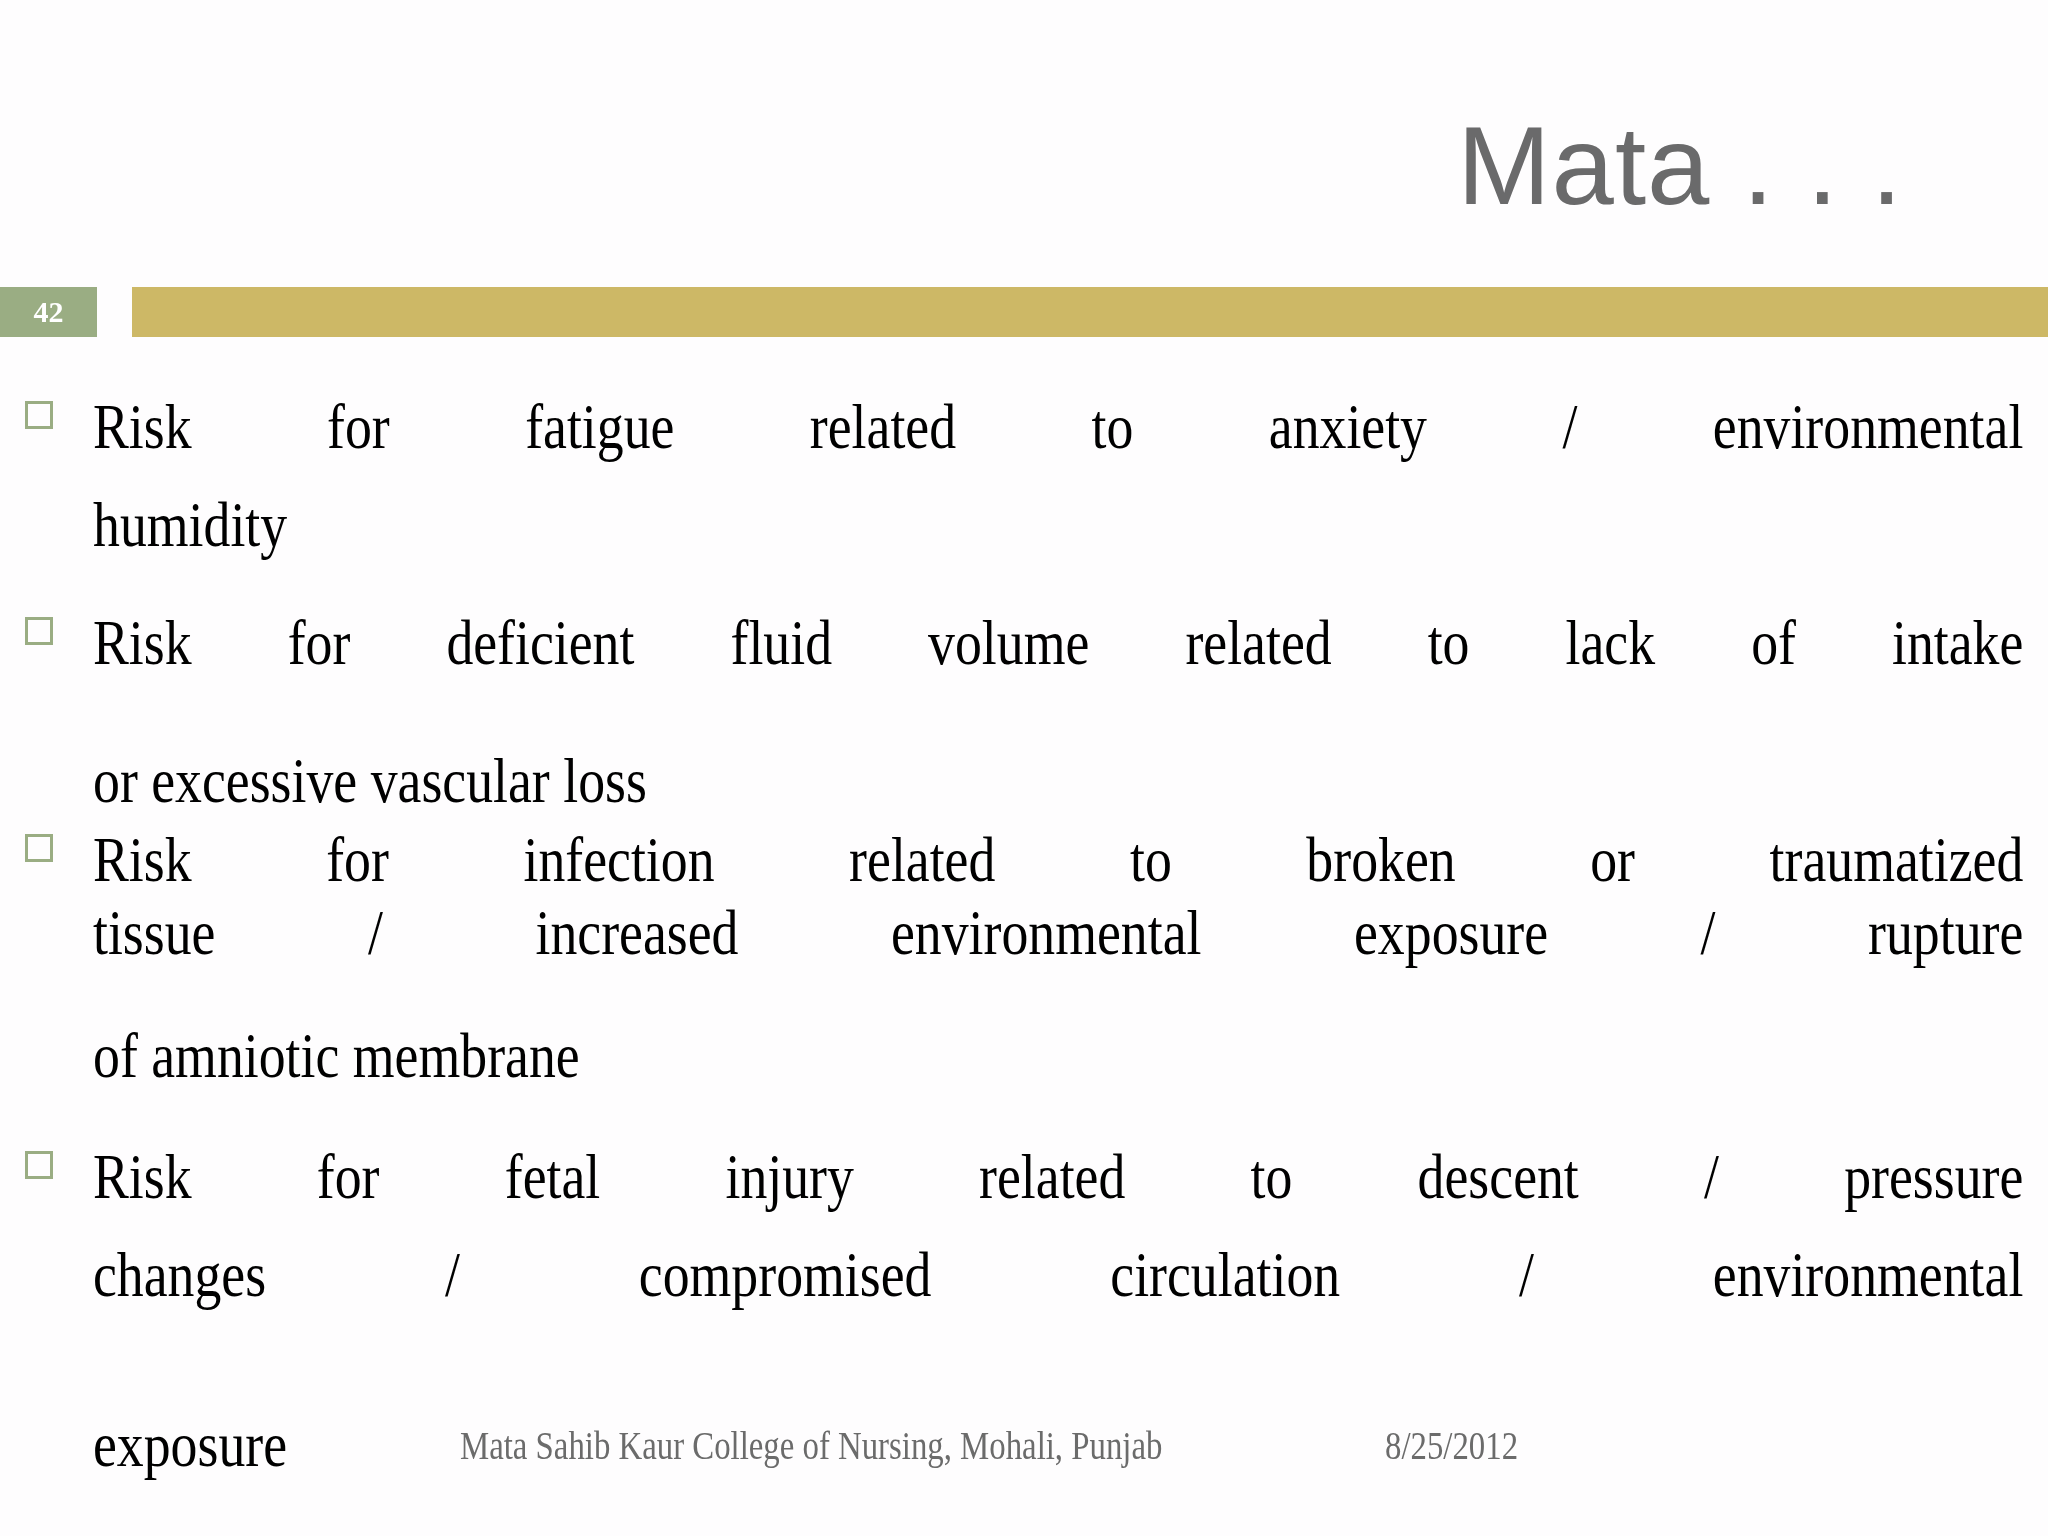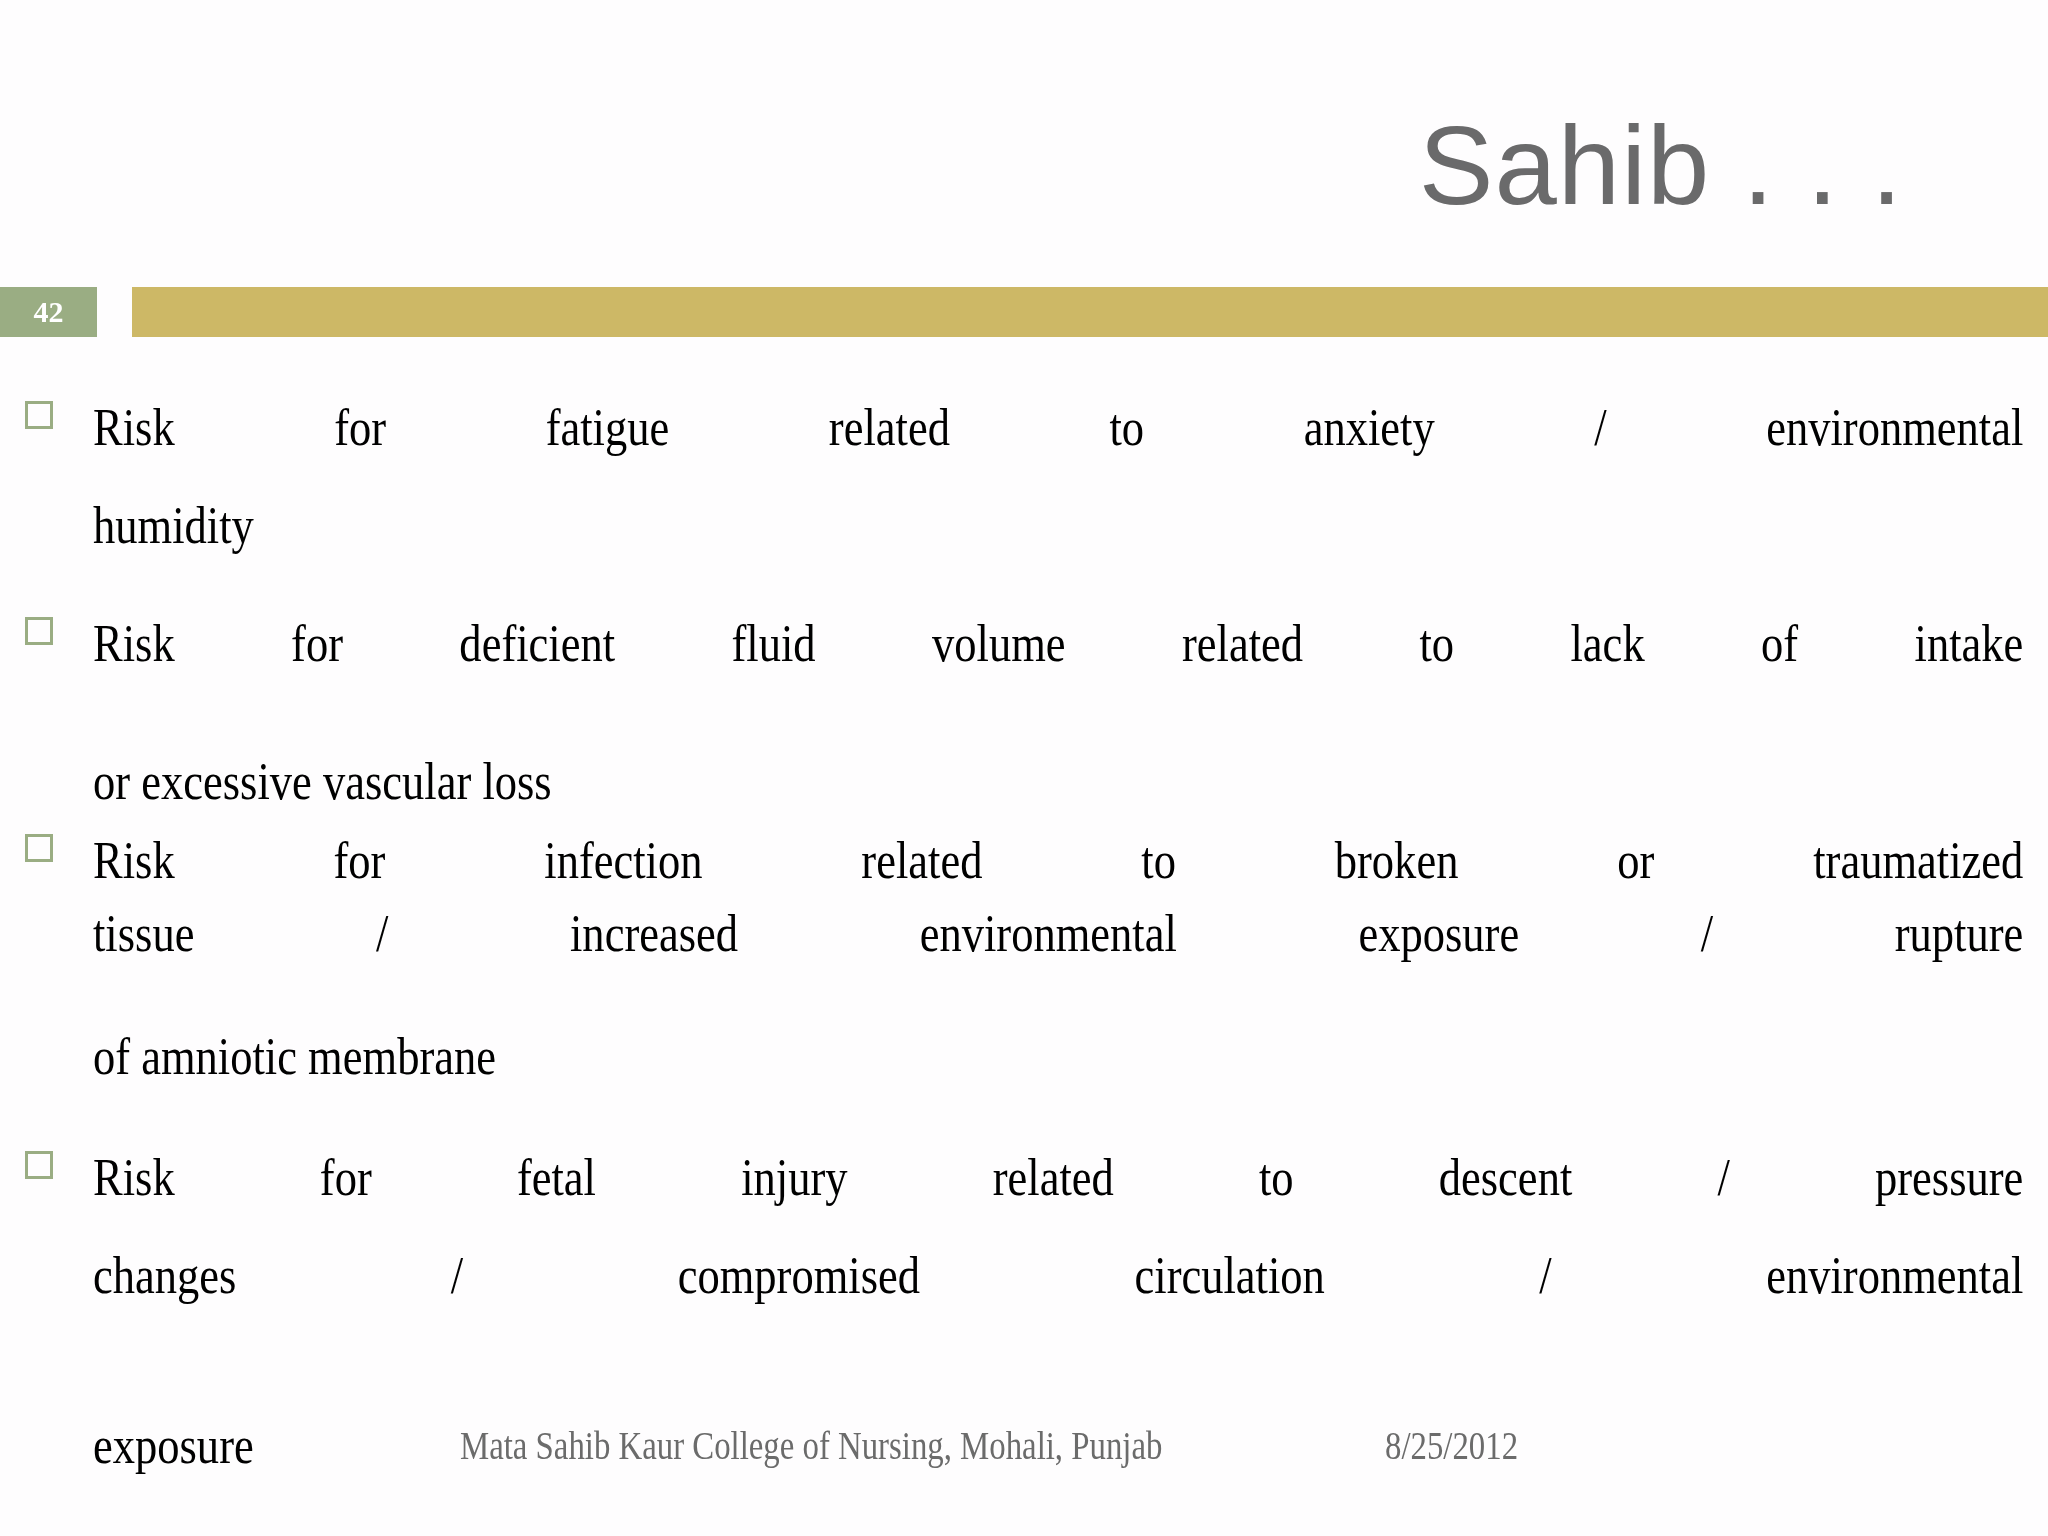--- a/index.html
+++ b/index.html
@@ -25,21 +25,21 @@
     background: #cdb866;
   }
   .content { position: absolute; left: 0; top: 0; width: 2048px; }
   .bullet-item { position: absolute; left: 0; width: 2048px; }
   .bullet-box {
     position: absolute; left: 25px; width: 28px; height: 28px;
     border: 3px solid #9aad83; box-sizing: border-box; background: transparent;
   }
   .line {
     position: absolute; left: 93px; width: 1930px;
-    font-size: 53px; line-height: 98px; height: 98px; color: #000;
+    font-size: 64px; line-height: 98px; height: 98px; color: #000;
     white-space: nowrap; overflow: visible;
   }
   .line .inner {
     display: block; transform-origin: left center; transform: scaleX(0.84);
     width: 2298px; 
   }
   .line.just .inner { text-align: justify; text-align-last: justify; white-space: normal; }
   .footer {
     position: absolute; top: 1422px; left: 460px;
     font-family: "Liberation Serif", serif; font-size: 40px; color: #6b6b6b;
@@ -47,21 +47,21 @@
   }
   .footer-date {
     position: absolute; top: 1422px; left: 1385px;
     font-family: "Liberation Serif", serif; font-size: 40px; color: #6b6b6b;
     white-space: nowrap; transform: scaleX(0.82); transform-origin: left top;
   }
 </style>
 </head>
 <body>
 
-<div class="slide-title">Sahib . . .</div>
+<div class="slide-title">Mata . . .</div>
 
 <div class="slide-number-box">
   <span>42</span>
 </div>
 <div class="accent-bar"></div>
 
 <div class="content">
 
   <div class="bullet-item">
     <div class="bullet-box" style="top:401px"></div>

